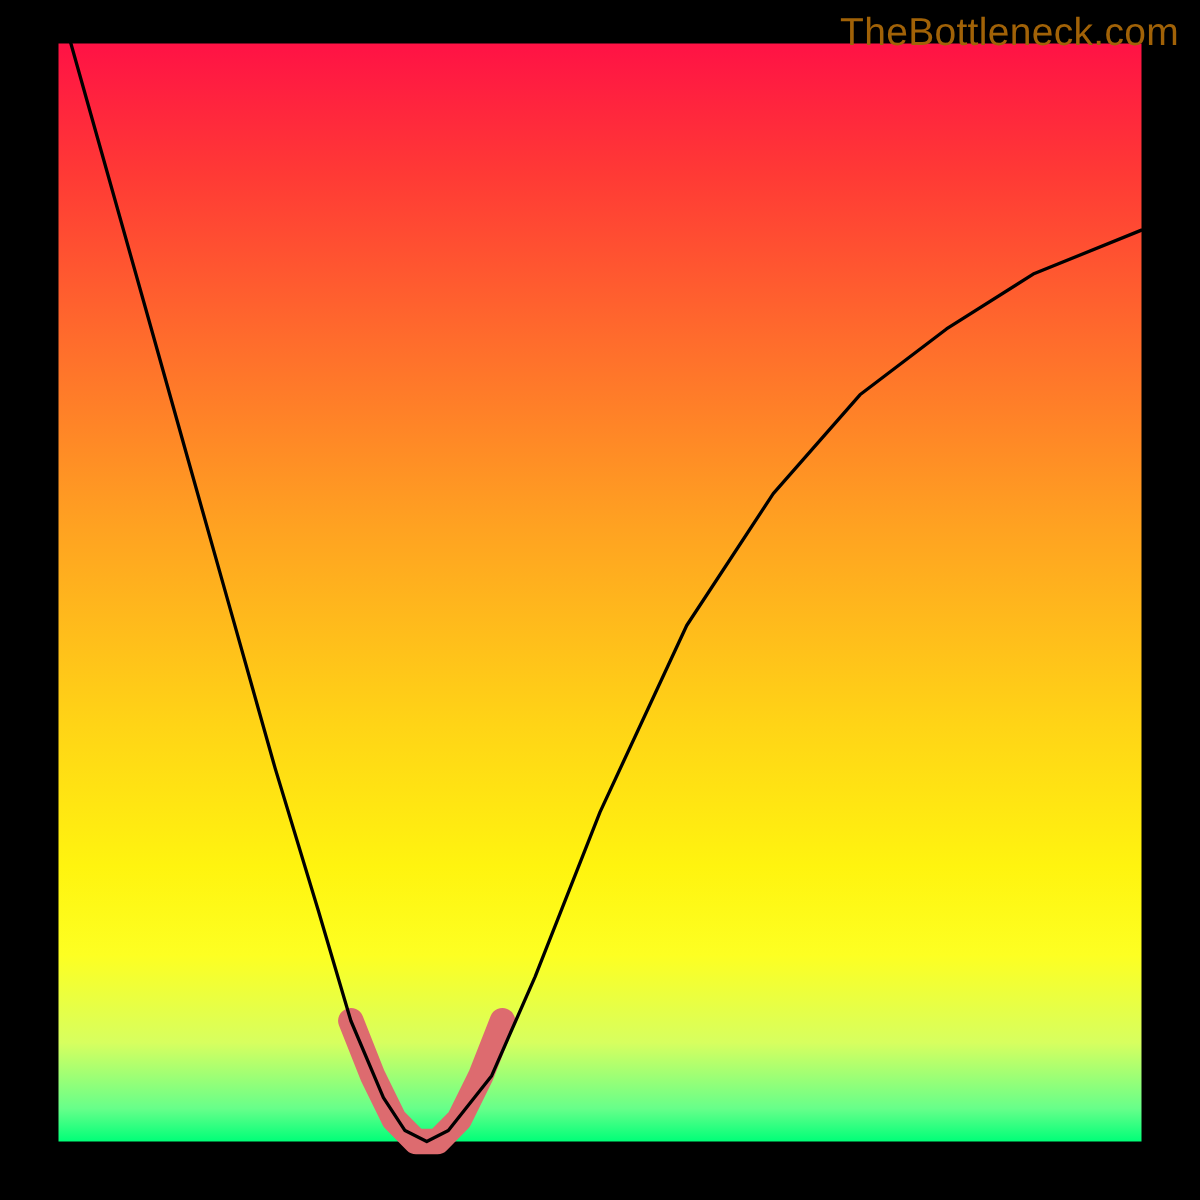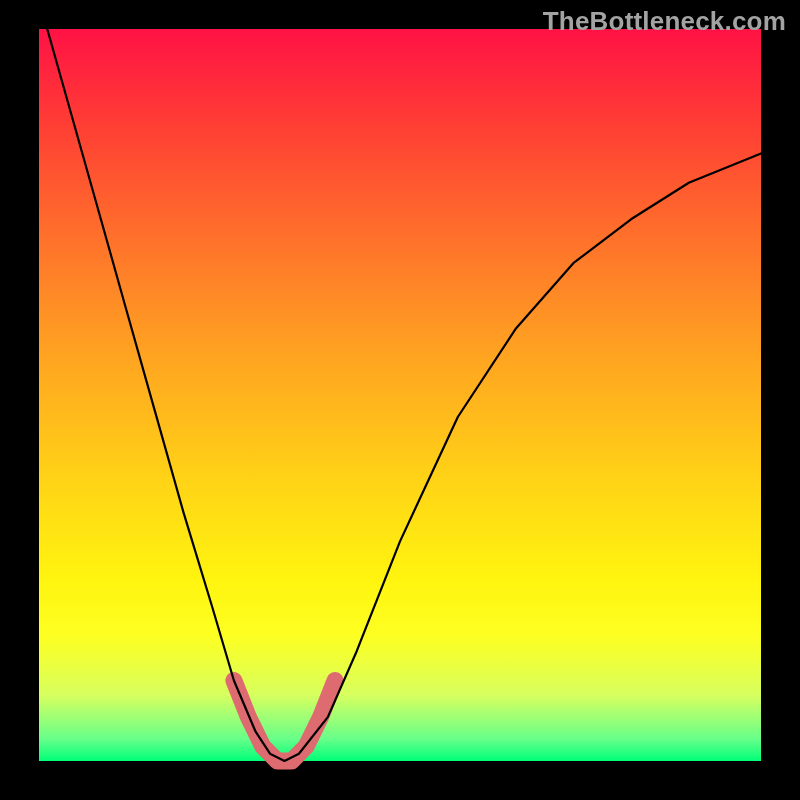--- a/index.html
+++ b/index.html
@@ -14,23 +14,23 @@
   .frame {
     position: relative;
     width: 800px;
     height: 800px;
     background: #000;
   }
   .watermark {
     position: absolute;
     top: 6px;
     right: 14px;
-    color: #a3a3a3;
+    color: #a16207;
     font-size: 26px;
-    font-weight: 700;
+    font-weight: 400;
     letter-spacing: 0.2px;
     z-index: 5;
     user-select: none;
   }
   .plot {
     position: absolute;
     left: 39px;
     top: 29px;
     width: 722px;
     height: 732px;

